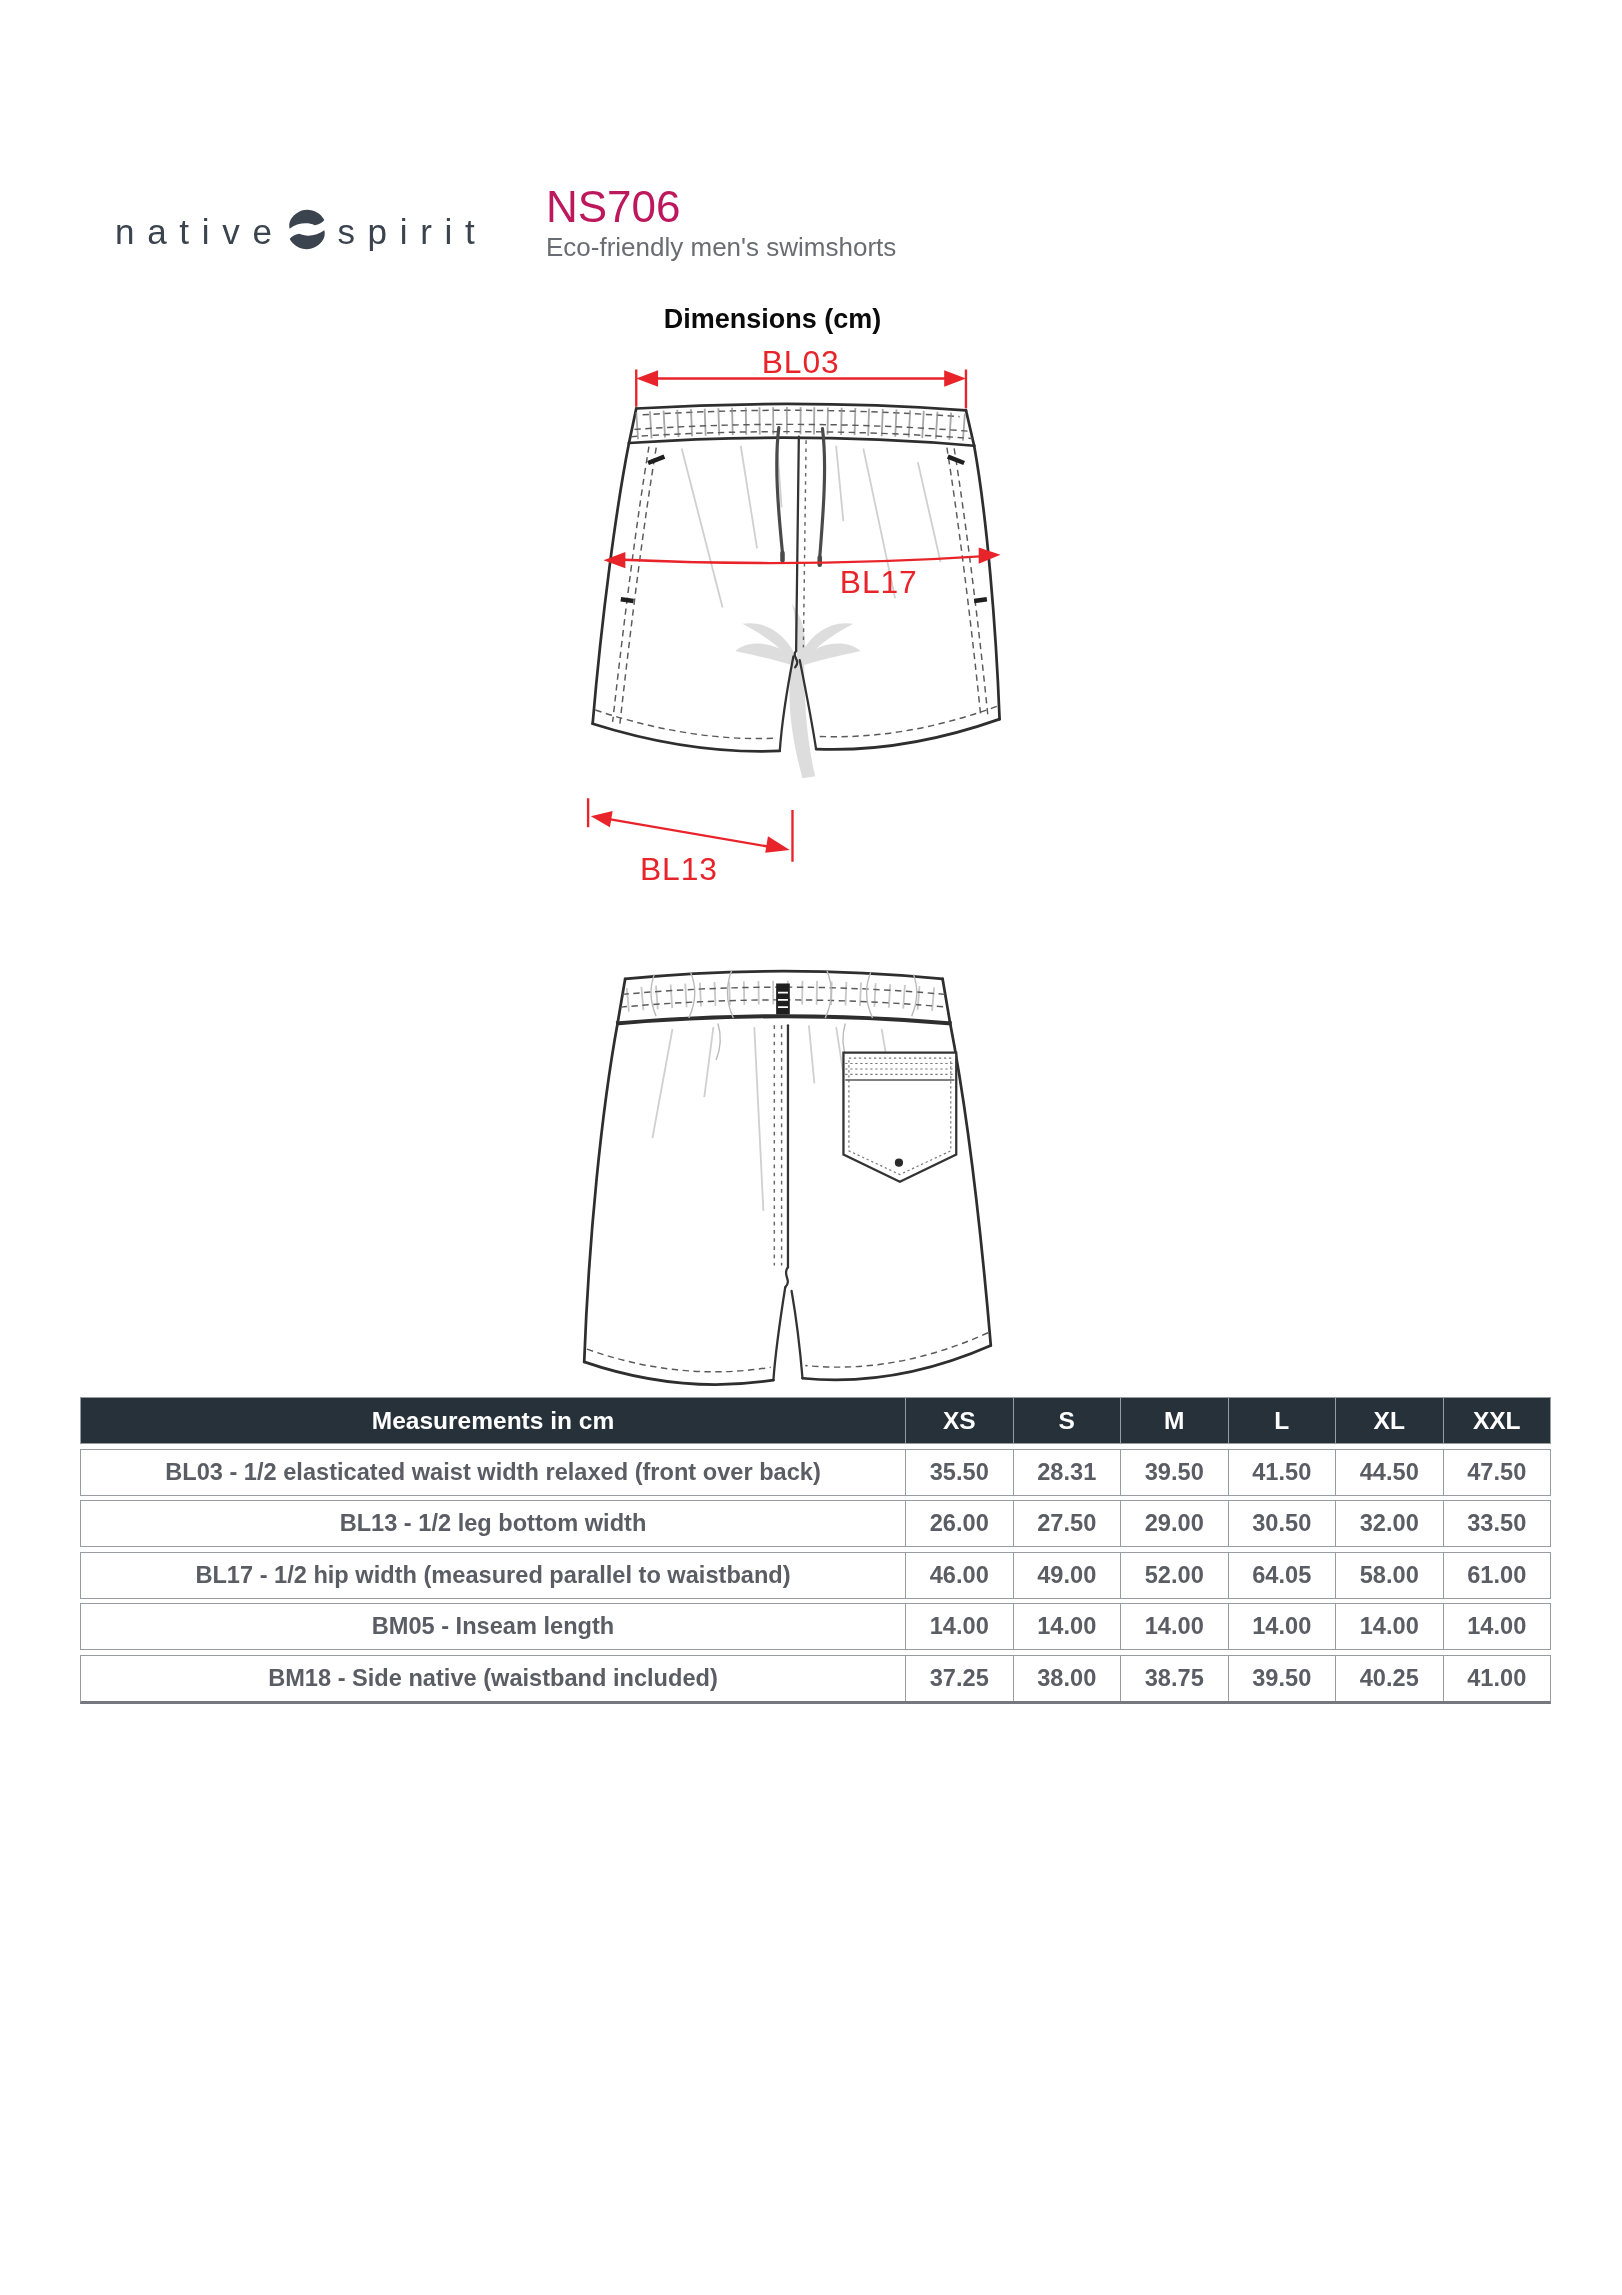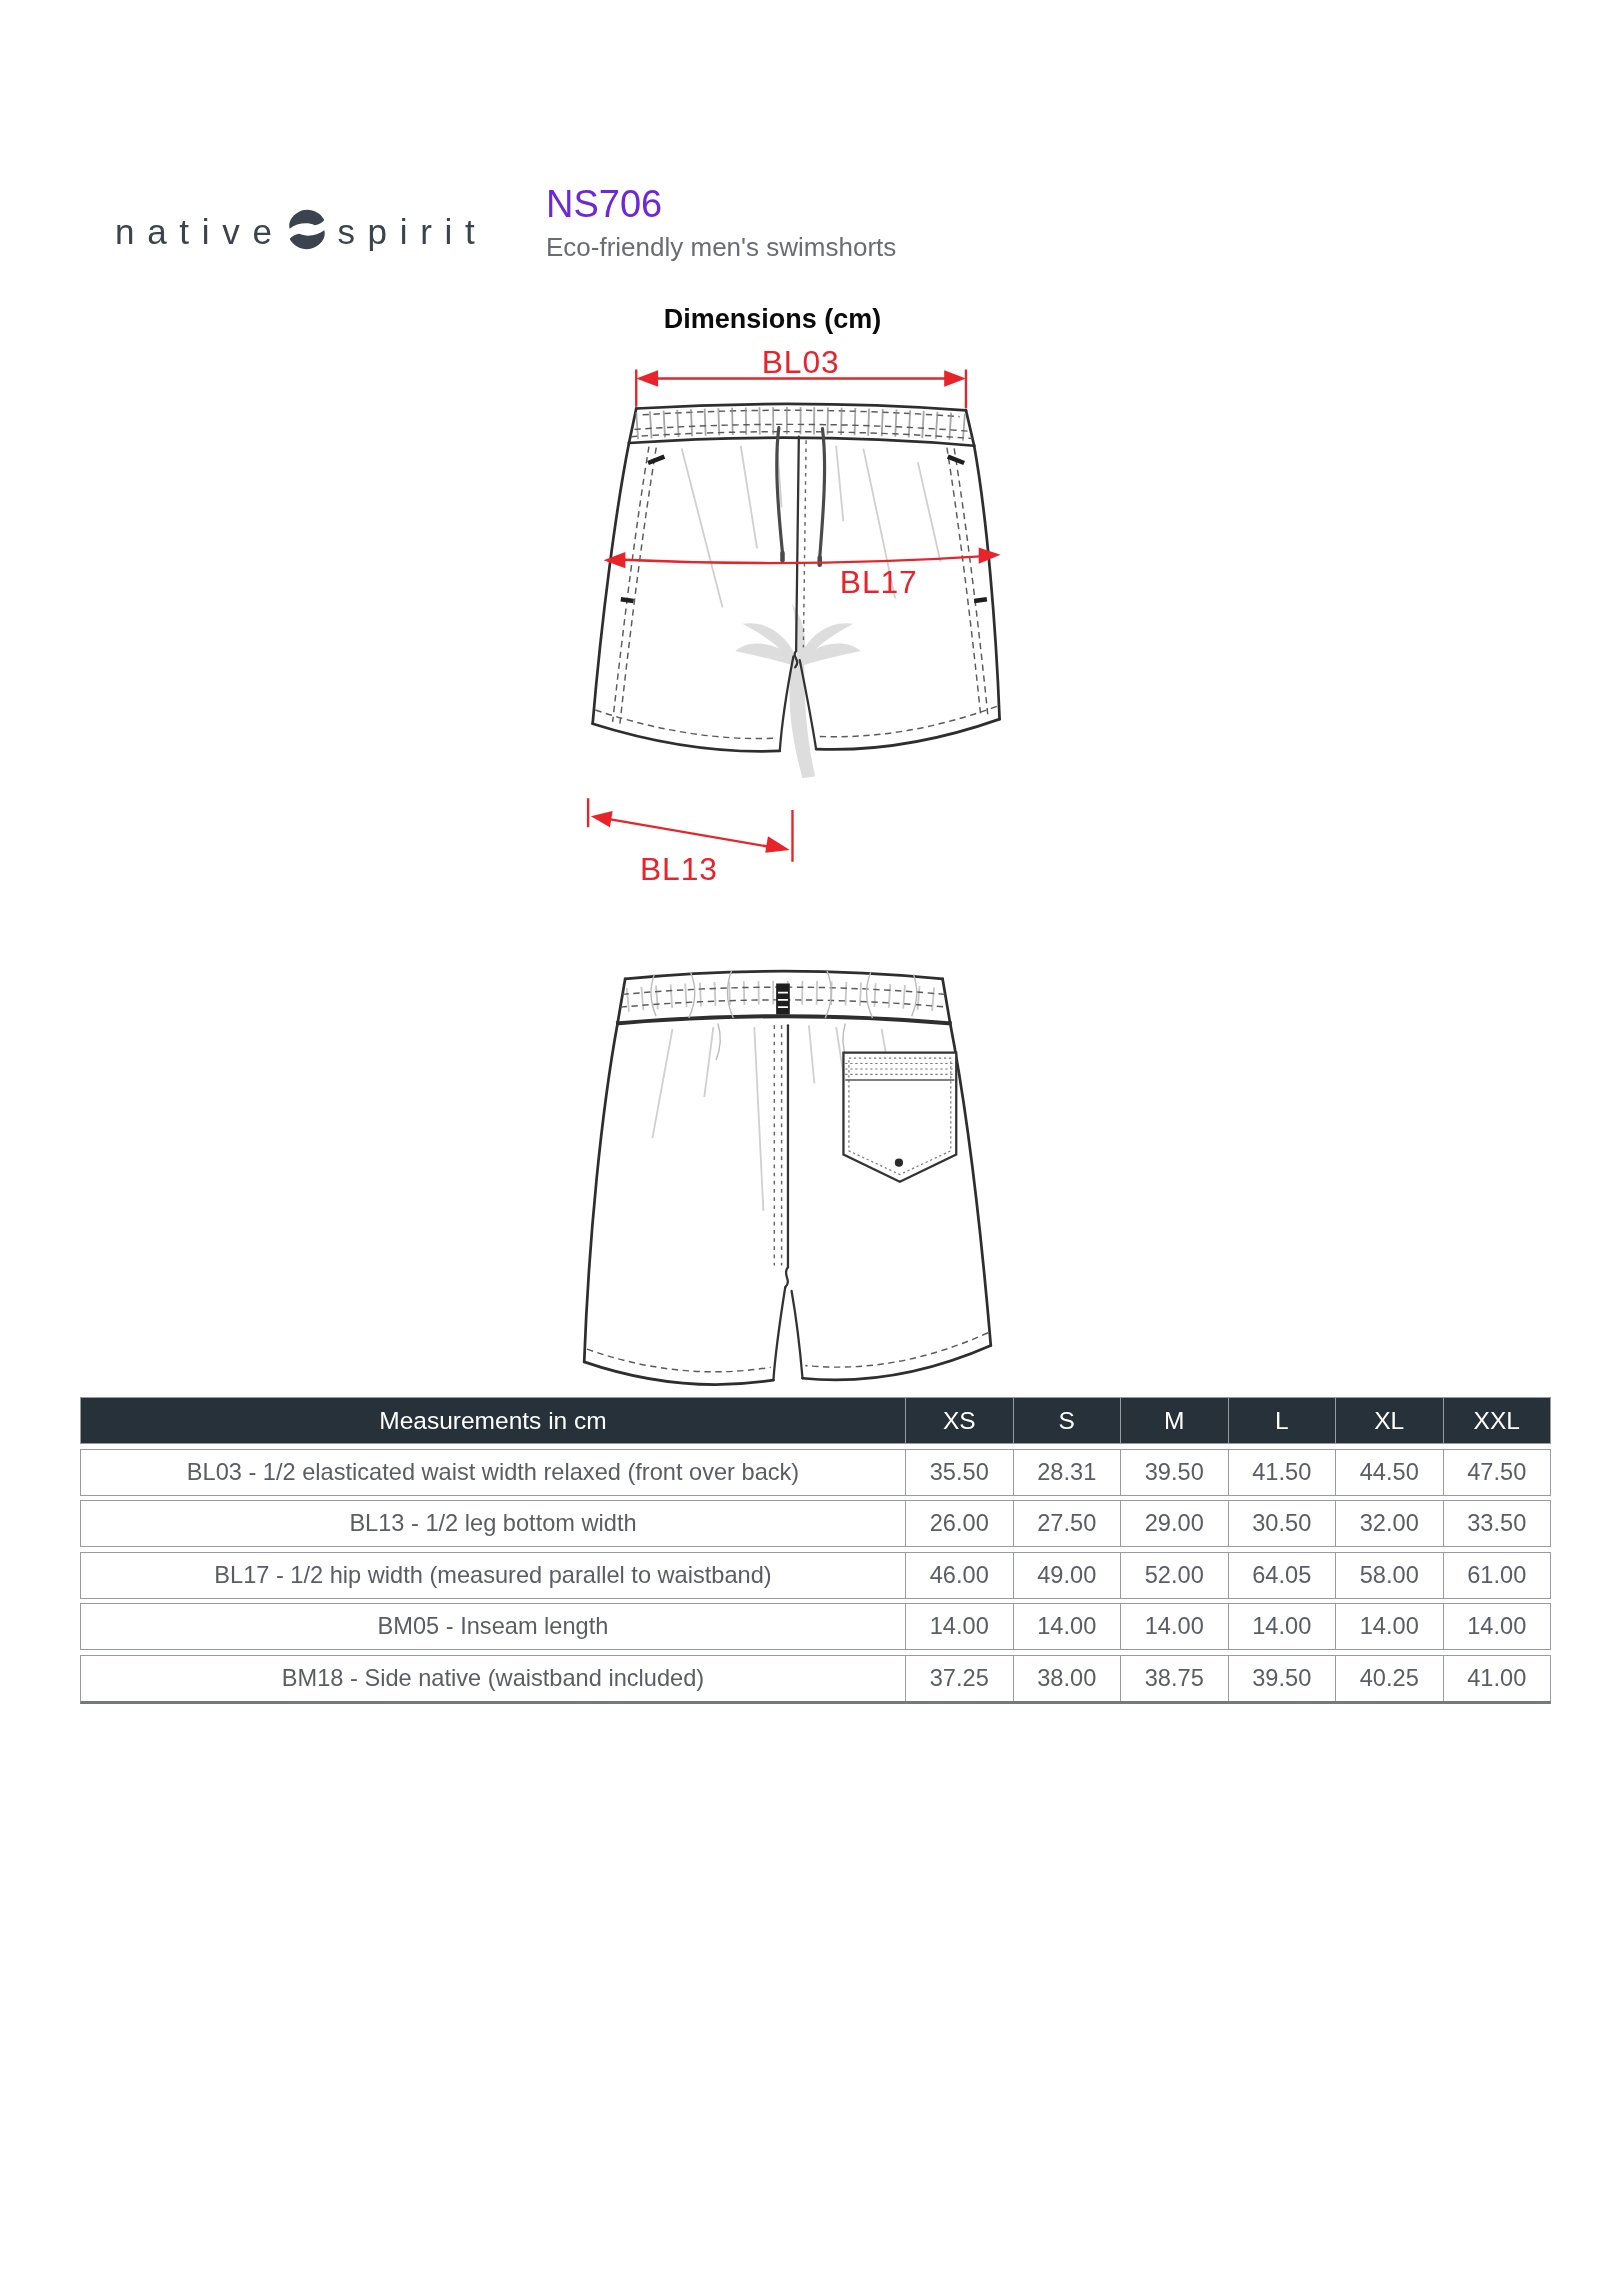--- a/index.html
+++ b/index.html
@@ -3,21 +3,21 @@
 <meta charset="utf-8">
 <style>
   html,body{margin:0;padding:0;background:#ffffff;}
   body{font-family:"Liberation Sans", sans-serif;}
   .page{position:relative;width:1623px;height:1992px;background:#fff;overflow:hidden;}
 
   
   .brand{position:absolute;left:115px;top:207px;display:flex;align-items:center;color:#3a434e;}
   .brand .word{font-size:35px;font-weight:400;letter-spacing:12.7px;line-height:1;}
   .brand .leaf{margin:0 9px 0 1.8px;display:block;}
-  .prod-code{position:absolute;left:546px;top:185px;font-size:38px;font-weight:400;color:#6d28d9;line-height:1;}
+  .prod-code{position:absolute;left:546px;top:185px;font-size:44px;font-weight:400;color:#be185d;line-height:1;}
   .prod-name{position:absolute;left:546px;top:233px;font-size:26px;font-weight:400;color:#696d72;line-height:1.1;}
 
   
   .diag-title{position:absolute;left:536px;top:304px;width:473px;text-align:center;
               font-size:27px;font-weight:bold;color:#0b0b0b;}
   .fig-front{position:absolute;left:536px;top:344px;width:473px;height:545px;}
   .fig-back{position:absolute;left:536px;top:947px;width:473px;height:455px;}
   svg .ink{stroke:#2e2e2e;fill:none;stroke-width:3;stroke-linecap:round;}
   svg .ink2{stroke:#333;fill:none;stroke-width:2.5;stroke-linecap:round;}
   svg .stitch{stroke:#5a5a5a;fill:none;stroke-width:1.6;stroke-dasharray:7 5;}
@@ -30,21 +30,21 @@
   svg .redtext{fill:#e8242a;font-size:35px;font-family:"Liberation Sans",sans-serif;letter-spacing:1px;}
 
   
   .mtable{position:absolute;left:80px;top:1397px;width:1471px;}
   .mrow{display:flex;border:1.8px solid #989ca1;background:#fff;box-sizing:border-box;}
   .mrow + .mrow{margin-top:4.5px;}
   .mrow.header{background:#273139;color:#fff;border-color:#989ca1;}
   .mrow.last{border-bottom:3.6px solid #75797e;}
   .mcell{display:flex;align-items:center;justify-content:center;box-sizing:border-box;
          min-height:45px;border-left:1.8px solid #989ca1;flex:1;
-         font-size:23.6px;color:#5a5e64;text-align:left;padding:1.8px 5.5px;}
+         font-size:23.6px;color:#5a5e64;text-align:left;padding:1.8px 5.5px;font-weight:bold;}
   .mrow.header .mcell{color:#ffffff;min-height:45px;font-size:24.5px;}
   .mcell:first-child{border-left:none;flex:0 0 824px;}
 </style>
 </head>
 <body>
 
 <div class="page">
 
   <div class="brand">
     <span class="word">native</span>

